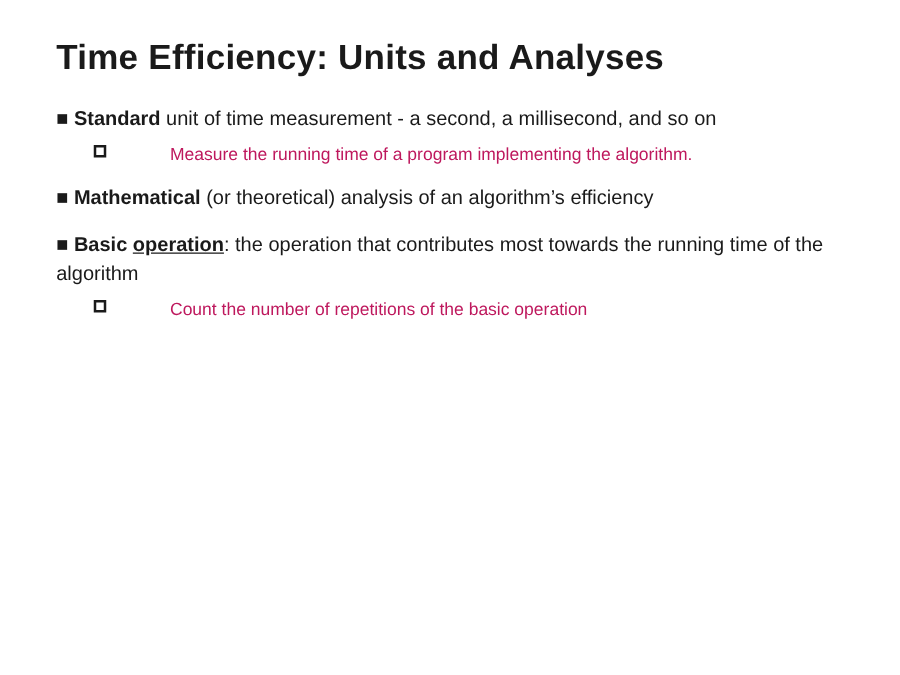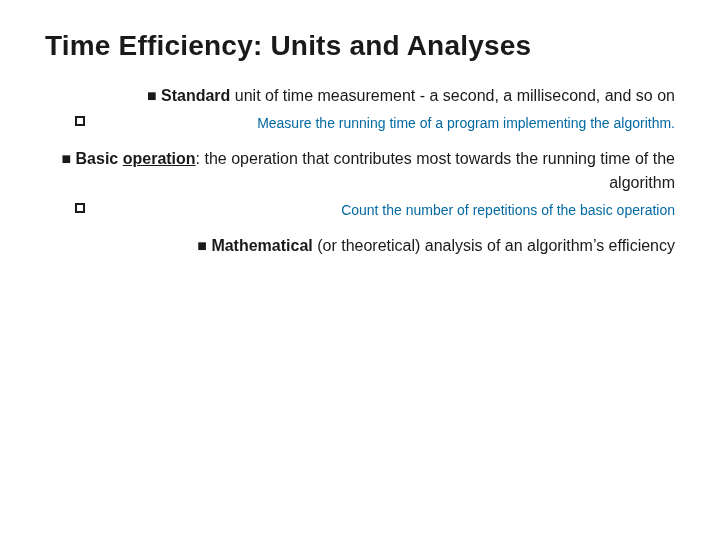--- a/index.html
+++ b/index.html
@@ -31,21 +31,20 @@
       font-weight: bold;
       color: #1a1a1a;
       margin-bottom: 22px;
       letter-spacing: 0.2px;
     }
 
     .bullet-item {
       display: flex;
       flex-direction: column;
       margin-bottom: 14px;
-      text-align: right;
     }
 
     .bullet-main {
       font-size: 16px;
       color: #1a1a1a;
       line-height: 1.45;
       display: flex;
       flex-direction: row;
       flex-wrap: wrap;
       align-items: flex-start;
@@ -80,23 +79,24 @@
       width: 10px;
       height: 10px;
       border: 2px solid #1a1a1a;
       background-color: transparent;
       margin-top: 3px;
       flex-shrink: 0;
     }
 
     .sub-text {
       font-size: 14px;
-      color: #0369a1;
+      color: #be185d;
       line-height: 1.45;
       flex: 1;
+      margin-left: 46px;
     }
   </style>
 </head>
 <body>
 
 <div class="slide">
 
   <div class="title">Time Efficiency: Units and Analyses</div>
 
   <div class="bullet-item">
@@ -109,33 +109,33 @@
       <div class="sub-bullet">
         <span class="sub-square"></span>
         <span class="sub-text">Measure the running time of a program implementing the algorithm.</span>
       </div>
     </div>
   </div>
 
   <div class="bullet-item">
     <div class="bullet-main">
       <span class="bullet-text">
+        <span>■&nbsp;<strong style="font-weight:bold; text-decoration:none;">Mathematical</strong> (or theoretical) analysis of an algorithm’s efficiency</span>
+      </span>
+    </div>
+  </div>
+
+  <div class="bullet-item">
+    <div class="bullet-main">
+      <span class="bullet-text">
         <span>■&nbsp;<strong style="font-weight:bold; text-decoration:none;">Basic</strong> <strong style="font-weight:bold; text-decoration:underline;">operation</strong>: the operation that contributes most towards the running time of the algorithm</span>
       </span>
     </div>
     <div class="sub-bullet-container">
       <div class="sub-bullet">
         <span class="sub-square"></span>
         <span class="sub-text">Count the number of repetitions of the basic operation</span>
       </div>
     </div>
   </div>
 
-  <div class="bullet-item">
-    <div class="bullet-main">
-      <span class="bullet-text">
-        <span>■&nbsp;<strong style="font-weight:bold; text-decoration:none;">Mathematical</strong> (or theoretical) analysis of an algorithm’s efficiency</span>
-      </span>
-    </div>
-  </div>
-
 
 </div>
 
 </body></html>

